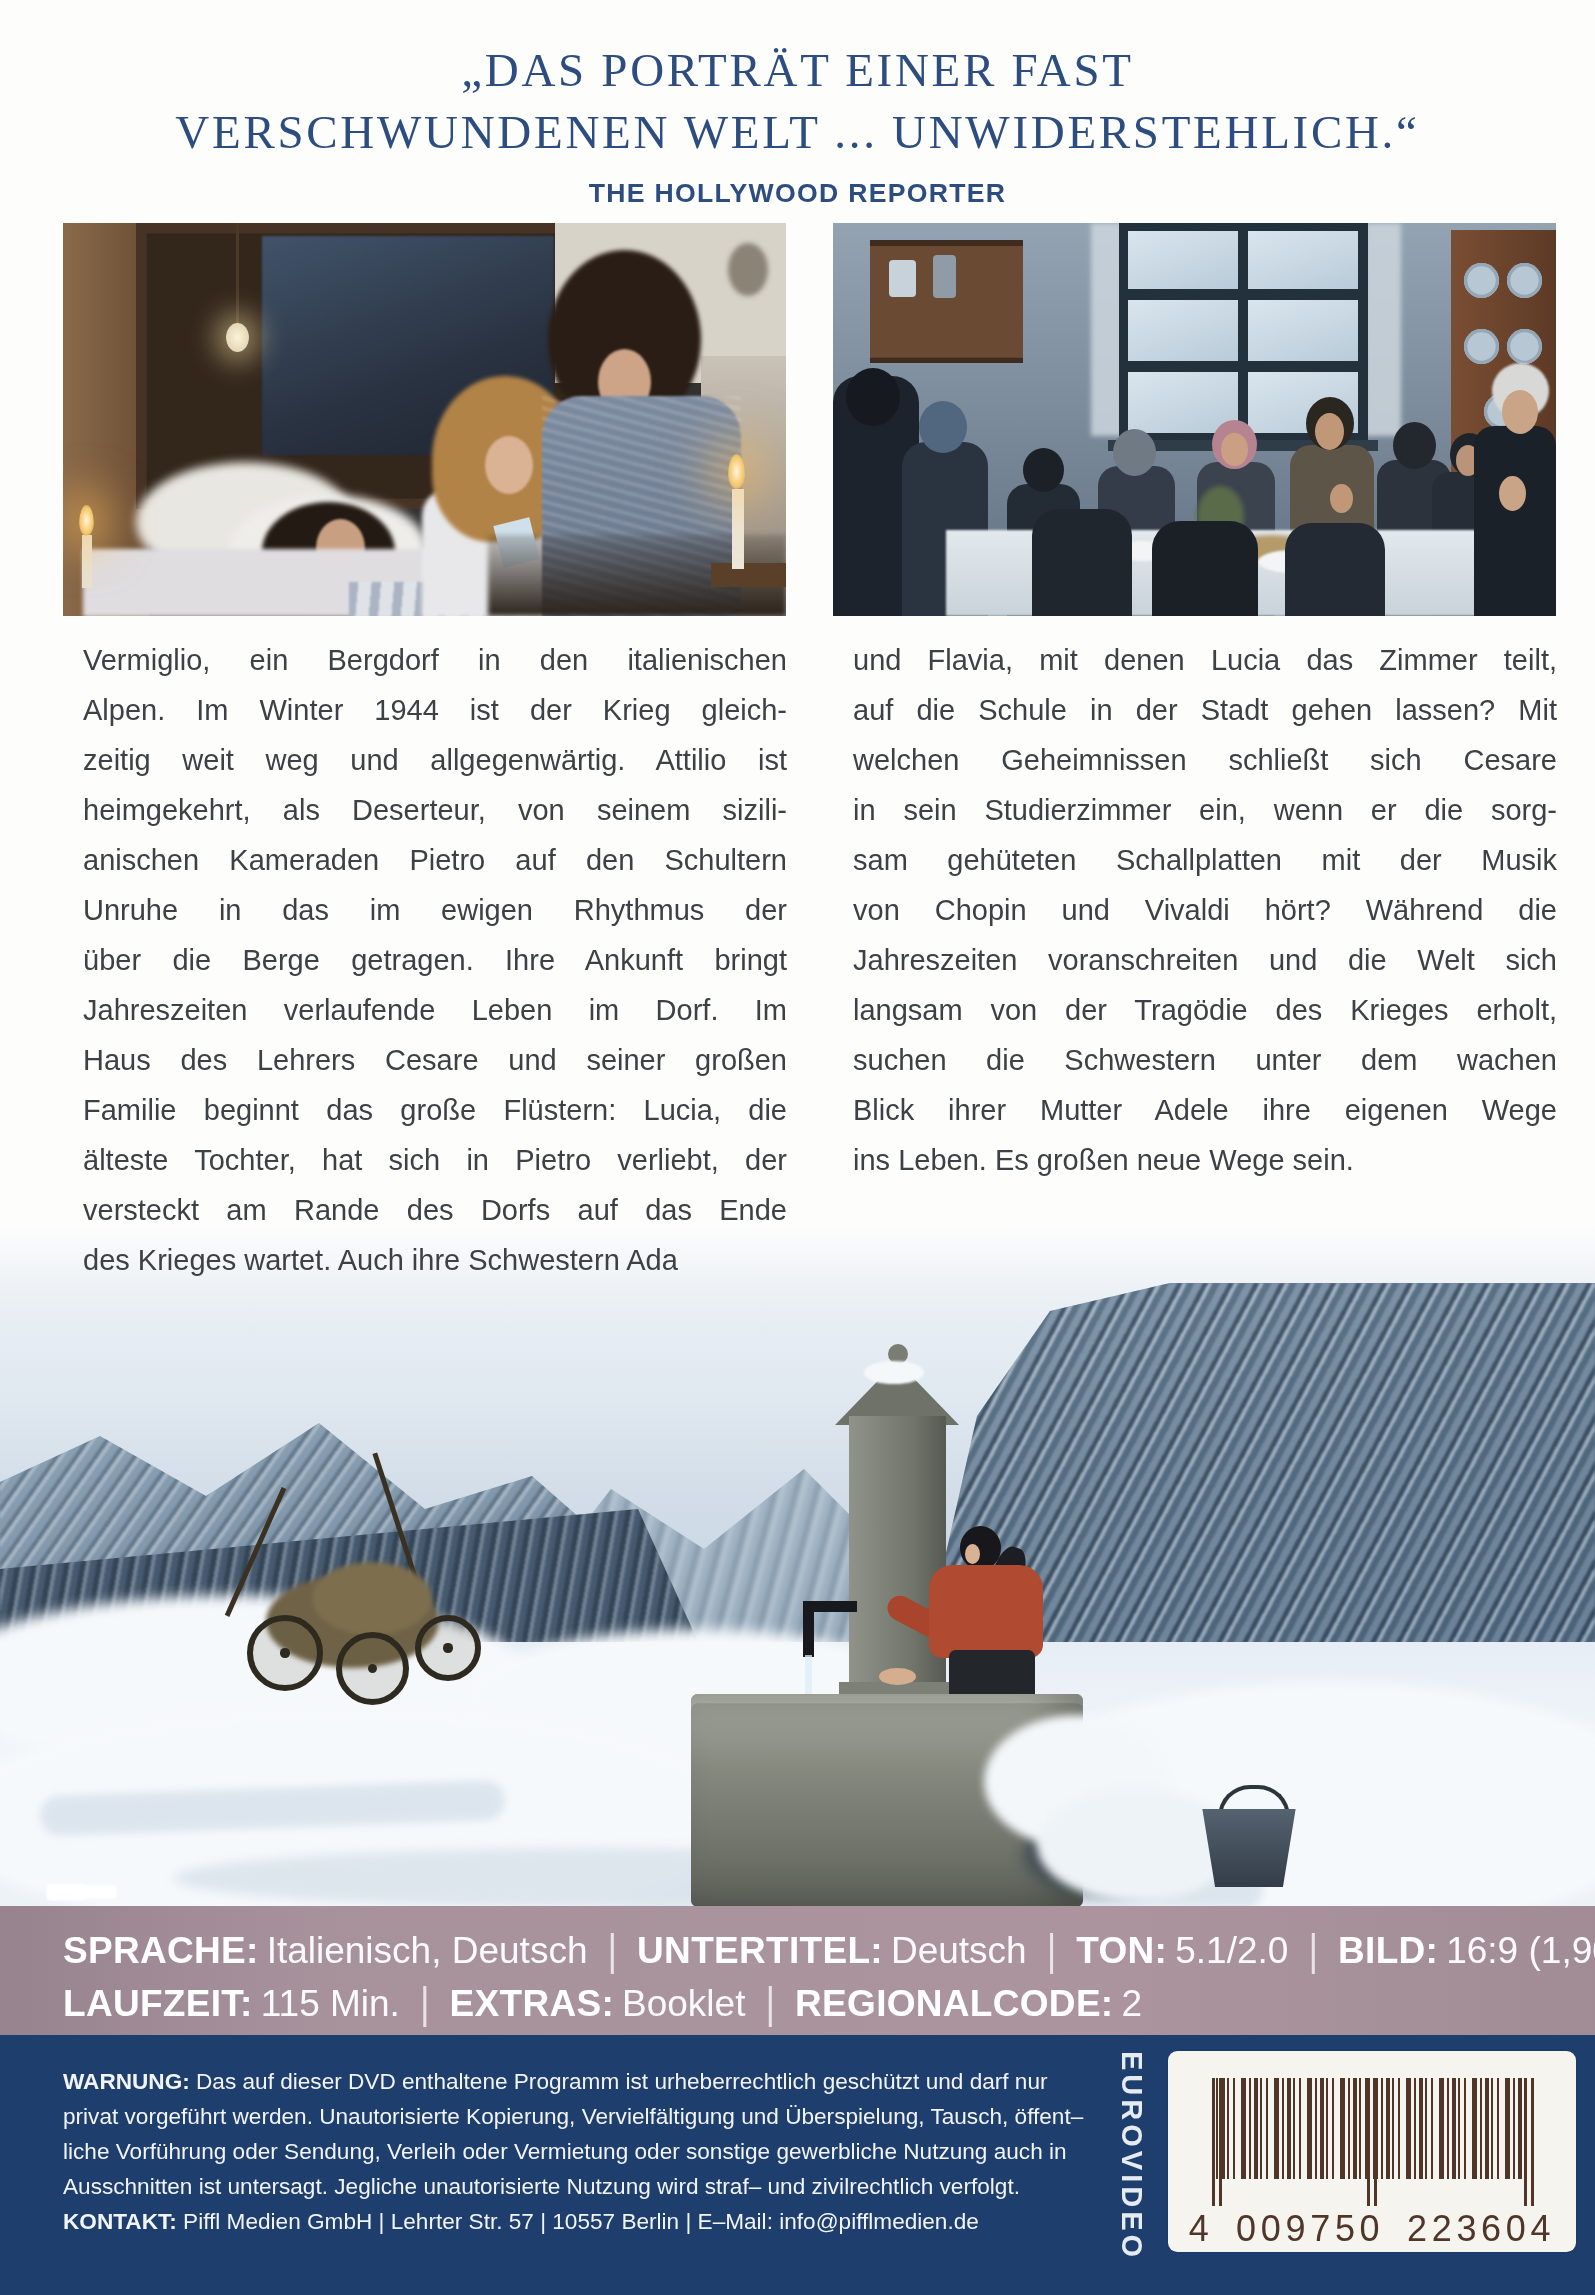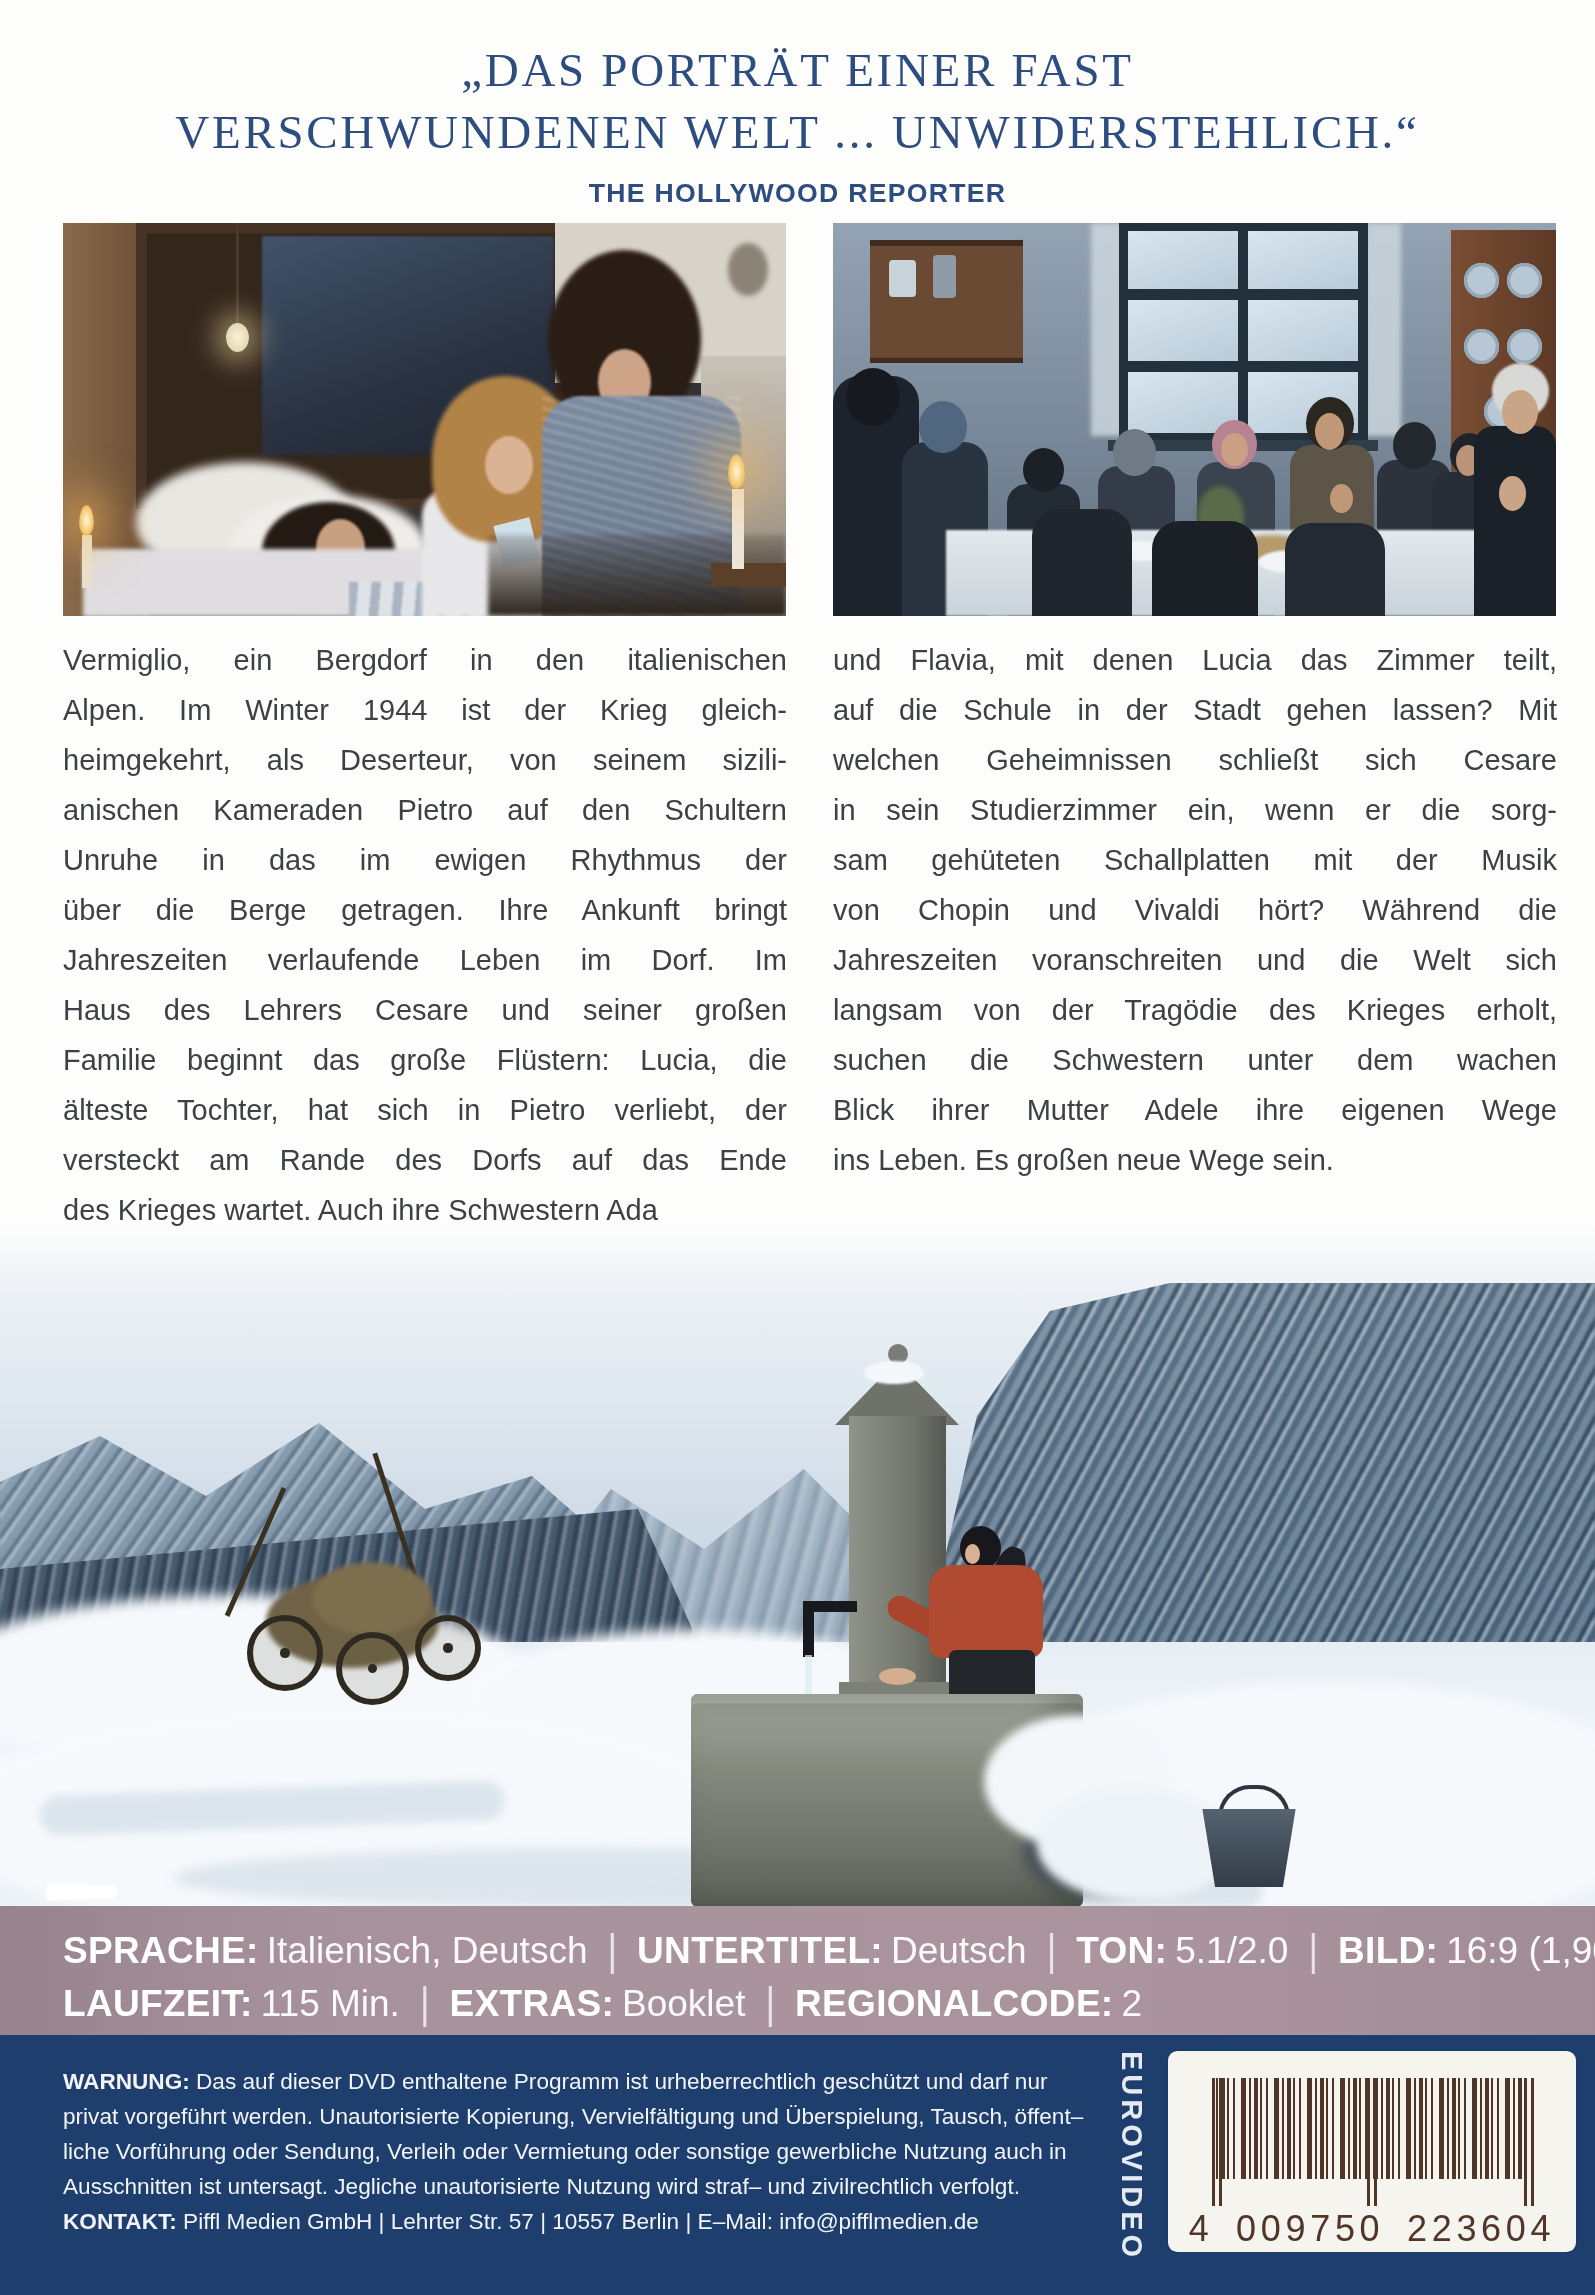--- a/index.html
+++ b/index.html
@@ -12,21 +12,21 @@
   .tq-src{margin-top:14.6px;font-size:26.6px;font-weight:700;letter-spacing:1.3px;color:#2d4d80;}
   
   .photo{position:absolute;top:223px;width:723px;height:393px;overflow:hidden;background:#333;}
   .photo *{position:absolute;}
   #photo-left{left:63px;}
   #photo-right{left:833px;}
   .blur1{filter:blur(1.3px);} .blur2{filter:blur(3.3px);}
   
   .col{position:absolute;top:635px;width:724px;color:#3d4145;font-size:29px;}
   #col-left{left:63px;} #col-right{left:833px;}
-  .jline{height:50px;line-height:50px;overflow:hidden;text-align:justify;white-space:normal;}
+  .jline{height:50px;line-height:50px;overflow:hidden;text-align:justify;white-space:normal;margin-left:20px;}
   .jline::after{content:"";display:inline-block;width:100%;height:0;}
   .jline.last{text-align:left;} .jline.last::after{width:0;}
   
   .mid-quote{position:absolute;left:113px;top:1348px;width:492px;text-align:center;color:#2a4f7e;z-index:30;}
   .mq-text{font-family:"Liberation Serif",serif;font-size:39px;letter-spacing:3.3px;}
   .mq-src{margin-top:17.3px;font-size:25px;font-weight:700;letter-spacing:2px;}
   
   #photo-main{position:absolute;left:0;top:1283px;width:1595px;height:623px;z-index:5;}
   #photo-main *{position:absolute;}
   .sky{left:0;top:0;width:1595px;height:346px;
@@ -293,20 +293,21 @@
     <div class="fig pr-f8"></div>
     <div class="fig pr-hand8"></div>
     <div class="pr-kid1"></div>
     <div class="pr-kid2"></div>
     <div class="pr-kid3"></div>
   </div>
 
   <div class="col" id="col-left">
     <div class="jline">Vermiglio, ein Bergdorf in den italienischen</div>
     <div class="jline">Alpen. Im Winter 1944 ist der Krieg gleich-</div>
+    <div class="jline">zeitig weit weg und allgegenwärtig. Attilio ist</div>
     <div class="jline">heimgekehrt, als Deserteur, von seinem sizili-</div>
     <div class="jline">anischen Kameraden Pietro auf den Schultern</div>
     <div class="jline">Unruhe in das im ewigen Rhythmus der</div>
     <div class="jline">über die Berge getragen. Ihre Ankunft bringt</div>
     <div class="jline">Jahreszeiten verlaufende Leben im Dorf. Im</div>
     <div class="jline">Haus des Lehrers Cesare und seiner großen</div>
     <div class="jline">Familie beginnt das große Flüstern: Lucia, die</div>
     <div class="jline">älteste Tochter, hat sich in Pietro verliebt, der</div>
     <div class="jline">versteckt am Rande des Dorfs auf das Ende</div>
     <div class="jline last">des Krieges wartet. Auch ihre Schwestern Ada</div>

